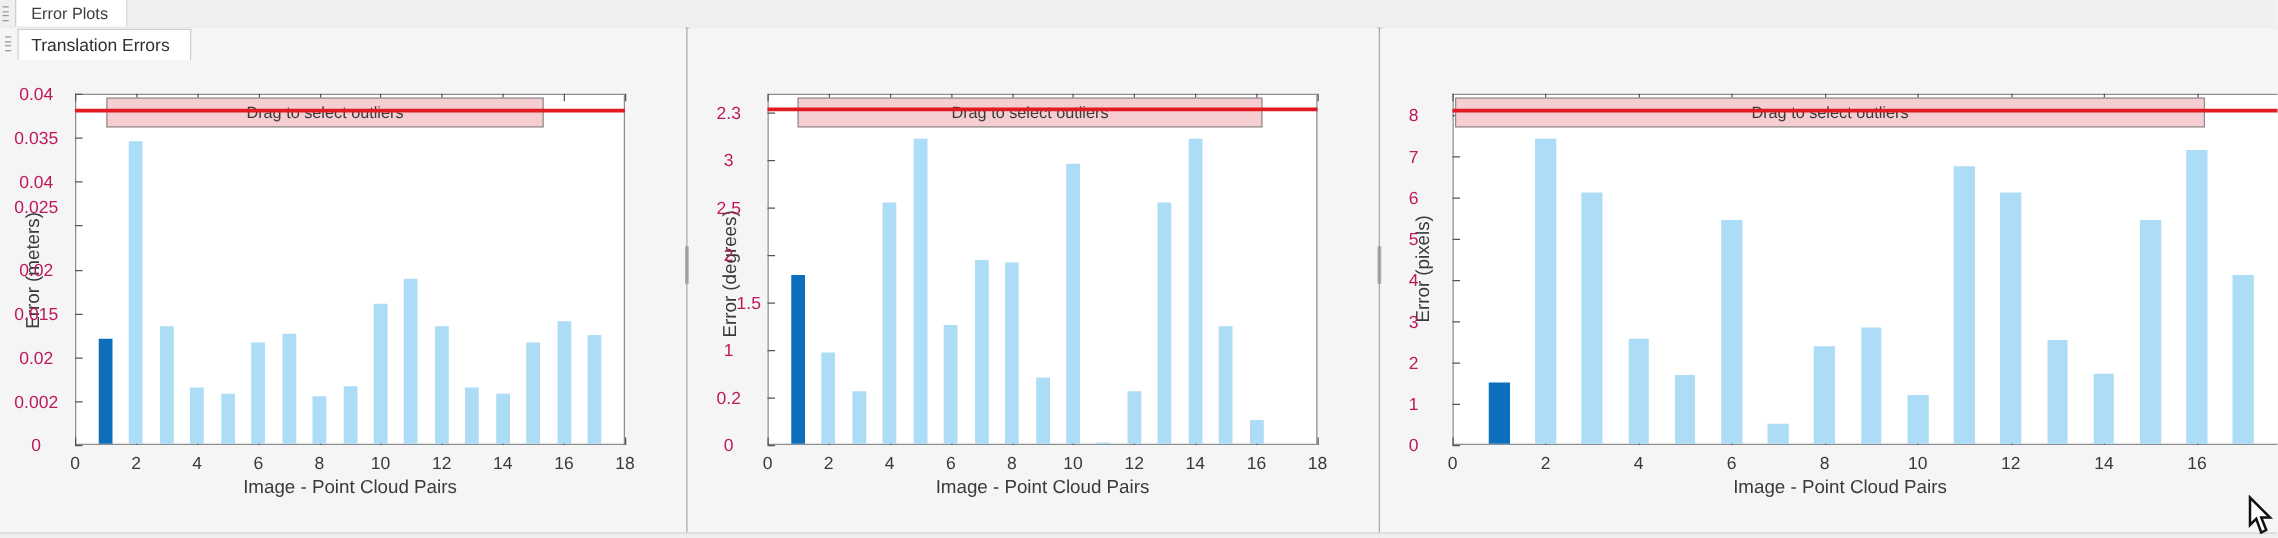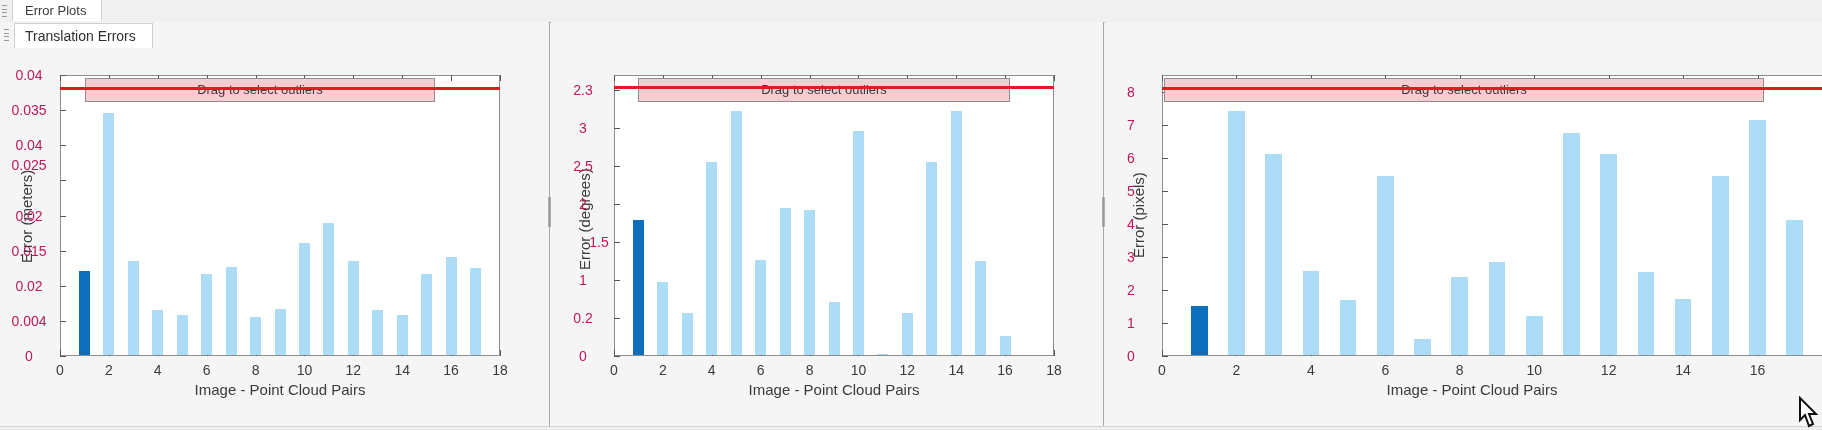--- a/index.html
+++ b/index.html
@@ -215,21 +215,21 @@
         <div class="panel-tab">
           <span>Translation Errors</span>
         </div>
       </div>
       <div class="plot-wrap">
         <div class="ylabel" style="left:18px; top:215px;">Error (meters)</div>
         <div class="axes" id="axes-0" style="left:60px; top:27px; width:440px; height:281px;"></div>
         <div id="ticks-0">
             <div class="ytick-label" style="top: 308px; left: 4px; width: 50px;">0</div>
             <div class="ytick-mark" style="top: 308px; left: 60px;"></div>
-            <div class="ytick-label" style="top: 272.875px; left: 4px; width: 50px;">0.004</div>
+            <div class="ytick-label" style="top: 272.875px; left: 4px; width: 50px;">0.002</div>
             <div class="ytick-mark" style="top: 272.875px; left: 60px;"></div>
             <div class="ytick-label" style="top: 237.75px; left: 4px; width: 50px;">0.02</div>
             <div class="ytick-mark" style="top: 237.75px; left: 60px;"></div>
             <div class="ytick-label" style="top: 202.625px; left: 4px; width: 50px;">0.015</div>
             <div class="ytick-mark" style="top: 202.625px; left: 60px;"></div>
             <div class="ytick-label" style="top: 167.5px; left: 4px; width: 50px;">0.02</div>
             <div class="ytick-mark" style="top: 167.5px; left: 60px;"></div>
             <div class="ytick-label" style="top: 117px; left: 4px; width: 50px;">0.025</div>
             <div class="ytick-mark" style="top: 132.375px; left: 60px;"></div>
             <div class="ytick-label" style="top: 97.25px; left: 4px; width: 50px;">0.04</div>

